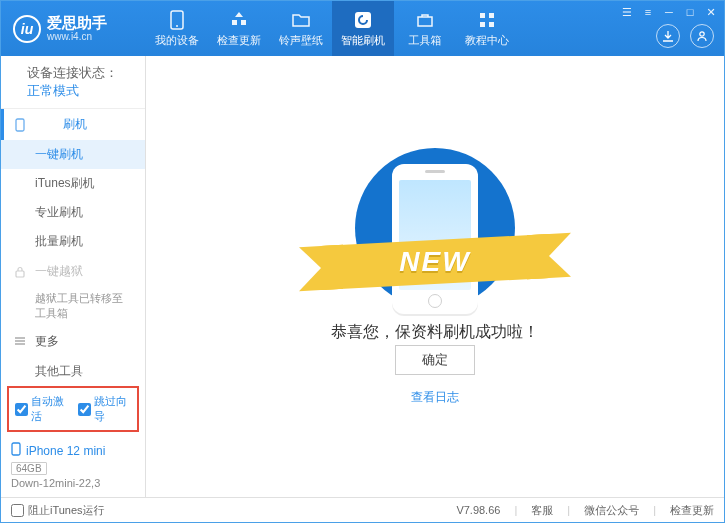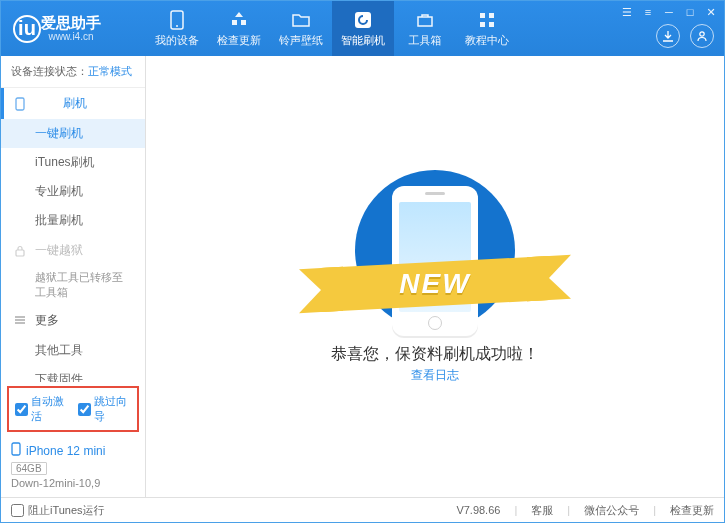--- a/index.html
+++ b/index.html
@@ -1,38 +1,38 @@
 <!DOCTYPE html>
 <html><head>
 <meta charset="utf-8">
 <style>
 * { margin: 0; padding: 0; box-sizing: border-box; }
 body { font-family: "Microsoft YaHei", sans-serif; font-size: 12px; color: #333; background: #fff; width: 725px; height: 523px; overflow: hidden; border: 1px solid #4aa0e8; position: relative; }
 
 .titlebar { height: 55px; background: linear-gradient(#2d8de8, #2683dc); display: flex; align-items: center; color: #fff; position: relative; }
 .logo-box { display: flex; align-items: center; padding-left: 12px; width: 145px; }
-.logo-icon { width: 28px; height: 28px; border: 2px solid #fff; border-radius: 50%; display: flex; align-items: center; justify-content: center; font-weight: bold; font-size: 20px; }
-.logo-text { display: flex; flex-direction: column; line-height: 1.1; align-items: center; }
+.logo-icon { width: 28px; height: 28px; border: 2px solid #fff; border-radius: 50%; display: flex; align-items: center; justify-content: center; font-weight: bold; font-size: 14px; margin-right: 6px; font-style: italic; }
+.logo-text { display: flex; flex-direction: column; line-height: 1.1; }
 .logo-title { font-size: 15px; font-weight: bold; }
 .logo-url { font-size: 10px; opacity: 0.8; }
 
 .navtabs { display: flex; height: 100%; flex: 1; }
 .navtab { width: 62px; display: flex; flex-direction: column; align-items: center; justify-content: center; cursor: pointer; gap: 3px; opacity: 0.92; }
 .navtab.active { background: #1e6cc0; opacity: 1; }
 .navtab-icon { width: 20px; height: 20px; display: flex; align-items: center; justify-content: center; }
 .navtab-label { font-size: 11px; }
 
 .winctrl { position: absolute; top: 3px; right: 4px; display: flex; gap: 3px; align-items: center; }
 .winctrl-btn { width: 18px; height: 16px; display: flex; align-items: center; justify-content: center; cursor: pointer; opacity: 0.9; font-size: 11px; }
 .tb-right { position: absolute; right: 10px; bottom: 8px; display: flex; gap: 10px; }
 .circle-btn { width: 24px; height: 24px; border: 1.5px solid rgba(255,255,255,0.7); border-radius: 50%; display: flex; align-items: center; justify-content: center; cursor: pointer; }
 
 .bodyrow { display: flex; height: calc(100% - 55px - 25px); }
 .sidebar { width: 145px; border-right: 1px solid #e0e0e0; display: flex; flex-direction: column; }
-.conn-status { padding: 8px 10px; font-size: 11px; color: #666; border-bottom: 1px solid #eee; }
+.conn-status { padding: 8px 26px; font-size: 13px; color: #666; border-bottom: 1px solid #eee; }
 .conn-status .mode { color: #2d8de8; }
 .side-items { flex: 1; overflow-y: auto; }
 .side-group { display: flex; align-items: center; padding: 7px 12px; color: #555; gap: 8px; cursor: pointer; }
 .side-group.active { border-left: 3px solid #2d8de8; color: #2d8de8; padding-left: 9px; gap: 36px; }
 .side-sub { padding: 6px 12px 6px 34px; color: #666; cursor: pointer; }
 .side-sub.active { background: #e6f2fd; color: #2d8de8; }
 .side-sub.note { color: #999; font-size: 11px; padding-top:4px; padding-bottom:4px; line-height:1.4; }
 .side-ico { width: 14px; height: 14px; display: inline-flex; align-items: center; justify-content: center; opacity: 0.7; }
 
 .side-checks { border: 2px solid #e74c3c; margin: 4px 6px; padding: 6px 6px; display: flex; gap: 10px; align-items: center; justify-content: space-around; }
@@ -212,37 +212,38 @@
     </div>
 
     <div class="device-block">
       <div class="device-name">
         <span><svg width="10" height="14" viewBox="0 0 10 14">
               <rect x="1" y="1" width="8" height="12" rx="1.5" fill="none" stroke="#2d8de8" stroke-width="1.3"></rect>
             </svg></span>
         <span>iPhone 12 mini</span>
       </div>
       <span class="device-badge">64GB</span>
-      <div class="device-sub">Down-12mini-10,9</div>
+      <div class="device-sub">Down-12mini-22,3</div>
     </div>
   </div>
 
   <div class="main">
     <div class="illus">
       <div class="circle">
         <div class="phone">
             <div class="screen"></div>
           </div>
       </div>
       <div class="ribbon">
         <div class="ribbon-back"></div>
         <div class="ribbon-text">NEW</div>
       </div>
     </div>
     <div class="success-text">恭喜您，保资料刷机成功啦！</div>
+    <button class="ok-btn">确定</button>
     <a class="log-link">查看日志</a>
   </div>
 </div>
 
 <div class="statusbar">
   <label class="left">
     <input type="checkbox" style="">
     <span>阻止iTunes运行</span>
   </label>
   <div class="right">

